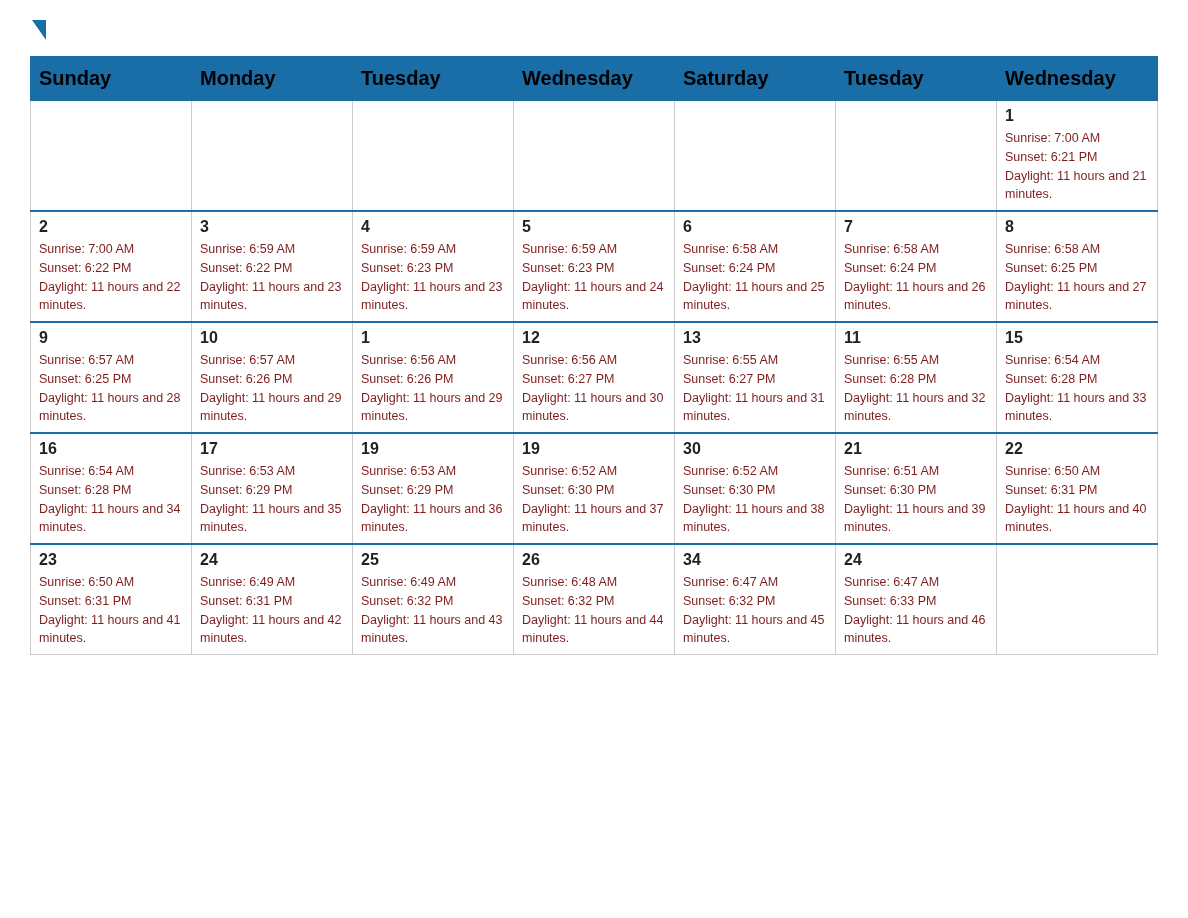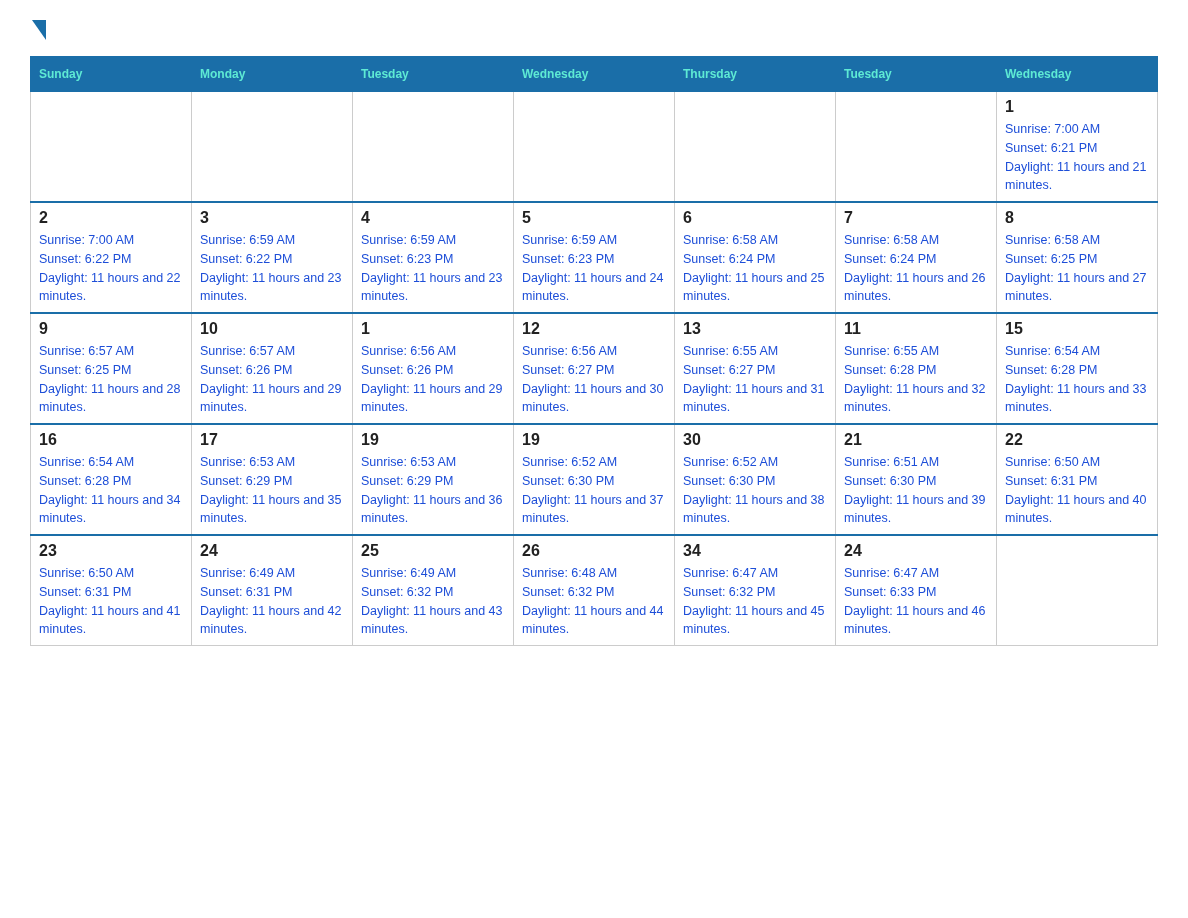--- a/index.html
+++ b/index.html
@@ -58,22 +58,22 @@
       color: #444;
       margin-top: 4px;
     }
     .calendar {
       width: 100%;
       border-collapse: collapse;
       border: 1px solid #aaa;
     }
     .calendar th {
       background-color: #1a6ea8;
-      color: #5eead4;
-      font-size: 12px;
+      color: #000000;
+      font-size: 20px;
       font-weight: bold;
       padding: 10px 8px;
       text-align: left;
       border: 1px solid #1a6ea8;
     }
     .calendar td {
       border: 1px solid #ccc;
       vertical-align: top;
       padding: 6px 8px;
       width: 14.28%;
@@ -83,21 +83,21 @@
     }
     .day-number {
       font-size: 16px;
       font-weight: bold;
       color: #222;
       display: block;
       margin-bottom: 4px;
     }
     .day-info {
       font-size: 12.5px;
-      color: #1d4ed8;
+      color: #7f1d1d;
       line-height: 1.5;
     }
     .empty-cell {
       background: #fff;
       min-height: 100px;
     }
     tr { border-top: 2px solid #1a6ea8; }
     .calendar thead tr { border-top: none; }
     .calendar tbody tr:first-child { border-top: none; }
   </style>
@@ -120,21 +120,21 @@
   </div>
 </div>
 
 <table class="calendar">
   <thead>
     <tr>
     <th>Sunday</th>
         <th>Monday</th>
         <th>Tuesday</th>
         <th>Wednesday</th>
-        <th>Thursday</th>
+        <th>Saturday</th>
         <th>Tuesday</th>
         <th>Wednesday</th>
       </tr>
   </thead>
   <tbody id="calendar-body">
   <tr>
         <td class="empty-cell"></td>
         <td class="empty-cell"></td>
         <td class="empty-cell"></td>
         <td class="empty-cell"></td>

